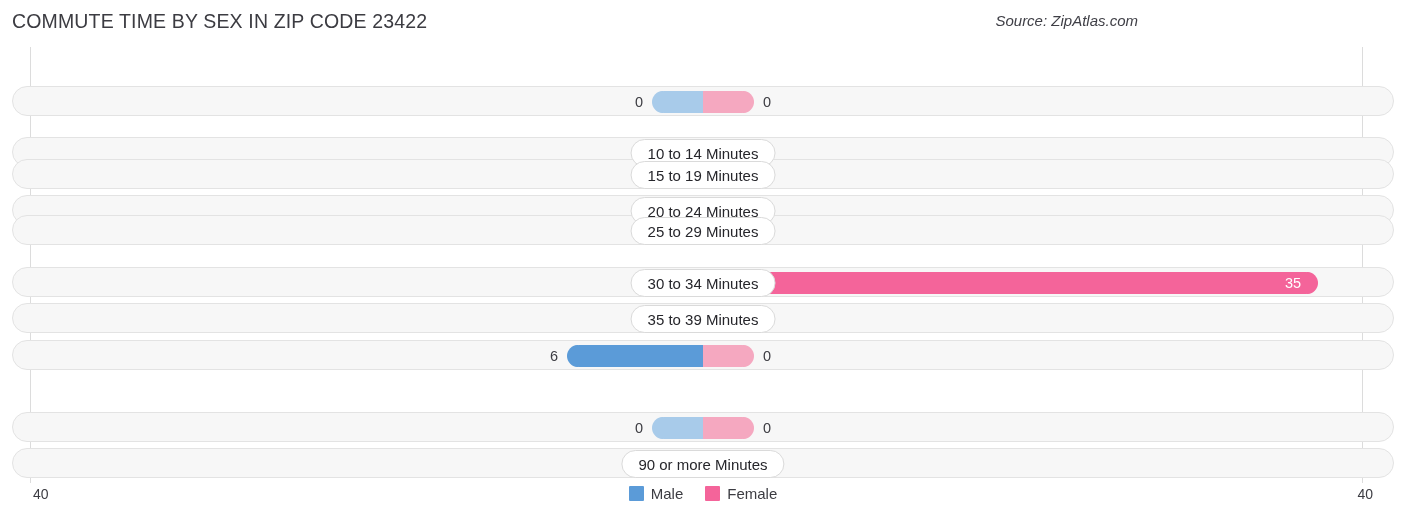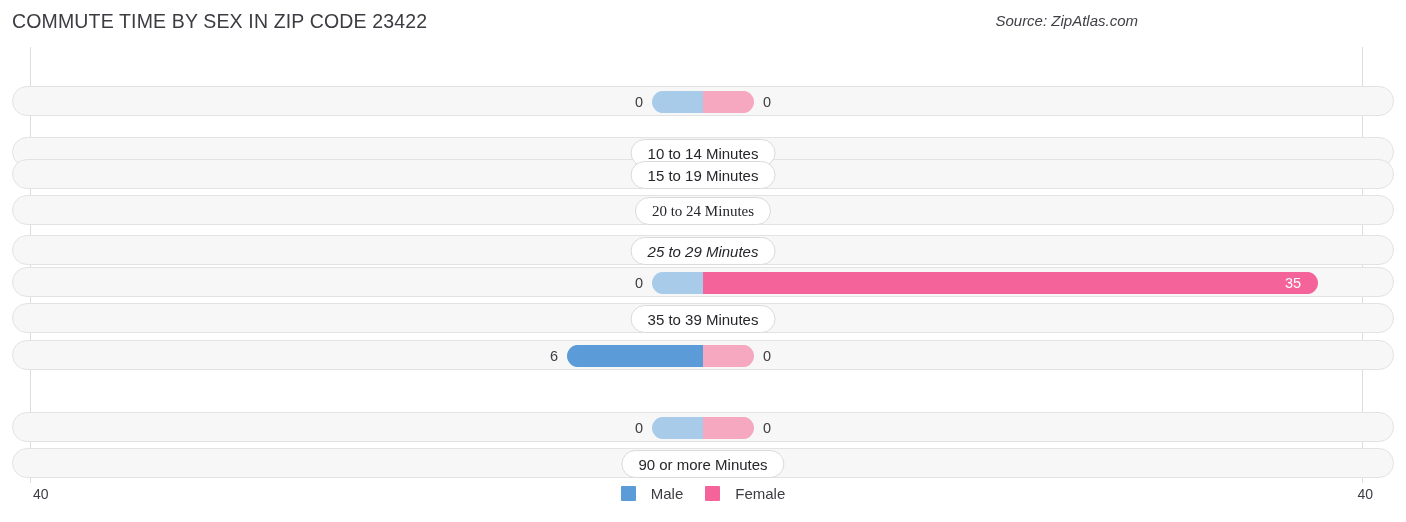--- a/index.html
+++ b/index.html
@@ -177,21 +177,21 @@
     left: 0;
     width: 1406px;
     display: flex;
     justify-content: center;
     align-items: center;
     gap: 22px;
   }
   .legend-item {
     display: flex;
     align-items: center;
-    gap: 15px;
+    gap: 7px;
   }
   .swatch {
     width: 15px;
     height: 15px;
     border-radius: 1px;
     display: inline-block;
   }
   .swatch-male   { background: #5b9bd8; }
   .swatch-female { background: #f4649a; }
   .legend-label {
@@ -232,44 +232,45 @@
         </div>
         <div class="row" style="top: 111.6px;">
           <div class="row-inner">
             <div class="bar bar-male" style="width: 50px;"></div>
             <div class="bar bar-female" style="width: 50px;"></div>
             <div class="val val-male" style="right: calc(50% + 60px);">0</div>
             <div class="val val-female" style="left: calc(50% + 60px);">0</div>
             <div class="pill">15 to 19 Minutes</div>
           </div>
         </div>
-        <div class="row" style="top: 147.8px; font-family: Liberation Serif, serif;">
+        <div class="row" style="top: 147.8px;">
           <div class="row-inner">
             <div class="bar bar-male" style="width: 50px;"></div>
             <div class="bar bar-female" style="width: 50px;"></div>
             <div class="val val-male" style="right: calc(50% + 60px);">0</div>
             <div class="val val-female" style="left: calc(50% + 60px);">0</div>
             <div class="pill">20 to 24 Minutes</div>
           </div>
         </div>
-        <div class="row" style="top: 188px; font-style: italic;">
+        <div class="row" style="top: 168px;">
           <div class="row-inner">
             <div class="bar bar-male" style="width: 50px;"></div>
             <div class="bar bar-female" style="width: 50px;"></div>
             <div class="val val-male" style="right: calc(50% + 60px);">0</div>
             <div class="val val-female" style="left: calc(50% + 60px);">0</div>
             <div class="pill">25 to 29 Minutes</div>
           </div>
         </div>
         <div class="row" style="top: 220.2px;">
           <div class="row-inner">
             <div class="bar bar-male" style="width: 50px;"></div>
             <div class="bar bar-female hi" style="width: 614px;"></div>
             <div class="val val-male" style="right: calc(50% + 60px);">0</div>
             <div class="val val-female inside" style="left: calc(50% + 582px);">35</div>
+            <div class="pill">30 to 34 Minutes</div>
           </div>
         </div>
         <div class="row" style="top: 256.4px;">
           <div class="row-inner">
             <div class="bar bar-male" style="width: 50px;"></div>
             <div class="bar bar-female" style="width: 50px;"></div>
             <div class="val val-male" style="right: calc(50% + 60px);">0</div>
             <div class="val val-female" style="left: calc(50% + 60px);">0</div>
             <div class="pill">35 to 39 Minutes</div>
           </div>

